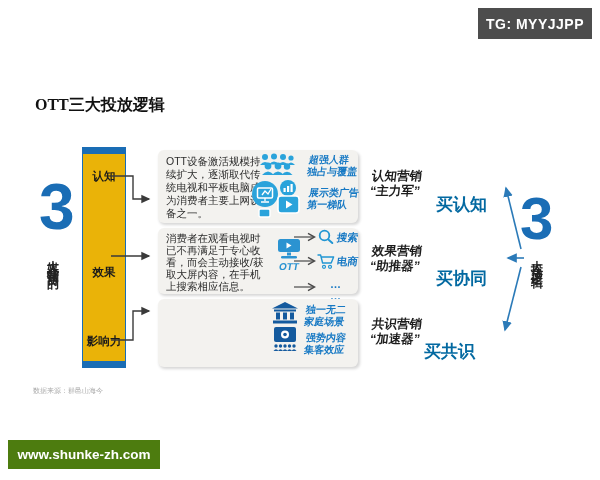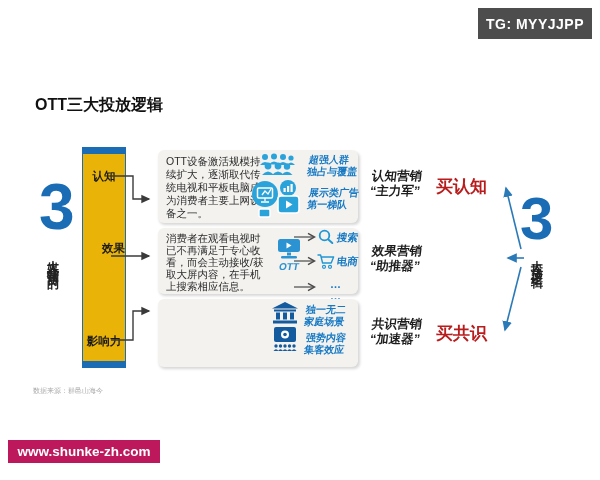--- a/index.html
+++ b/index.html
@@ -3,40 +3,40 @@
 <meta charset="utf-8">
 <style>
   html,body{margin:0;padding:0;}
   body{font-family:"Liberation Sans",sans-serif;background:#fff;}
   .slide{position:relative;width:600px;height:480px;background:#fff;overflow:hidden;}
 
   .tg-badge{position:absolute;left:478px;top:8px;width:114px;height:31px;background:#4d4d4d;
     color:#fff;font-size:14px;font-weight:bold;display:flex;align-items:center;justify-content:center;
     letter-spacing:.5px;}
 
-  .title{position:absolute;left:35px;top:95px;font-size:16px;font-weight:bold;color:#111;}
+  .title{position:absolute;left:35px;top:95px;font-size:16px;font-weight:bold;color:#111;font-family:Liberation Serif, serif;}
 
   .big-num{position:absolute;font-size:64px;font-weight:800;color:#1a6db5;line-height:.85;}
   .big-num.left{left:39px;top:180px;}
   .big-num.right{left:520px;top:193px;font-size:60px;}
 
   .vtext{position:absolute;writing-mode:vertical-rl;text-orientation:upright;
     font-weight:bold;color:#222;font-size:12px;letter-spacing:3px;line-height:1;}
   .vtext.left{left:47px;top:250px;}
   .vtext.right{left:531px;top:250px;letter-spacing:4px;}
 
   .stage-bar{position:absolute;left:82px;top:147px;width:44px;height:221px;background:#eab308;
     border:1.5px solid #1a6db5;box-sizing:border-box;}
   .stage-bar .cap{position:absolute;left:0;width:100%;height:6px;background:#1a6db5;}
   .stage-bar .cap.top{top:0;}
   .stage-bar .cap.bottom{bottom:0;}
   .stage{position:absolute;width:100%;text-align:center;font-size:11.5px;font-weight:bold;
     color:#1a1a1a;line-height:1.2;}
   .stage.s0{top:22px;}
-  .stage.s1{top:94px;text-align:right;}
+  .stage.s1{top:118px;}
   .stage.s2{top:187px;}
 
   .panel{position:absolute;left:158px;width:200px;background:#f3f2ef;border-radius:6px;
     box-shadow:1.5px 2px 3px rgba(0,0,0,.16);}
   .panel.p0{top:150px;height:73px;}
   .panel.p1{top:228px;height:66px;}
   .panel.p2{top:299px;height:68px;}
   .desc{position:absolute;left:8px;top:5px;width:99px;font-size:10.5px;line-height:13px;
     color:#2c2c2c;letter-spacing:0;}
   .p1 .desc{top:4px;line-height:12px;}
@@ -47,29 +47,29 @@
 
   .ott-label{position:absolute;font-size:10px;font-weight:bold;color:#2b93d1;
     transform:skewX(-10deg);}
 
   .target-label{position:absolute;font-size:10.5px;font-weight:bold;color:#1779c4;
     transform:skewX(-8deg);}
   .dots{position:absolute;font-size:11px;font-weight:bold;color:#1779c4;letter-spacing:1px;}
 
   .result{position:absolute;font-size:12.5px;font-weight:bold;color:#1c1c1c;line-height:14.5px;
     transform:skewX(-7deg);}
-  .buy{position:absolute;font-size:17px;font-weight:800;color:#b91c1c;}
+  .buy{position:absolute;font-size:17px;font-weight:800;color:#0369a1;margin-top:18px;}
 
   .overlay{position:absolute;left:0;top:0;z-index:6;pointer-events:none;}
 
   .source-note{position:absolute;left:33px;top:386px;font-size:7px;color:#aaa;}
   .logo{position:absolute;left:533px;top:372px;font-size:17px;font-weight:bold;color:#17305e;}
   .logo .sup{font-size:12px;font-weight:bold;font-style:italic;color:#6fcdf1;
     vertical-align:6px;margin-left:1px;}
-  .site-box{position:absolute;left:8px;top:440px;width:152px;height:23px;background:#be185d;
+  .site-box{position:absolute;left:8px;top:440px;width:152px;height:29px;background:#4d7c0f;
     color:#fff;font-size:13.5px;font-weight:bold;display:flex;align-items:center;justify-content:center;}
 </style>
 </head>
 <body>
 
 <div class="slide">
 
   <div class="tg-badge">TG: MYYJJPP</div>
 
   <div class="title">OTT三大投放逻辑</div>
@@ -194,26 +194,27 @@
   <div class="result" style="left:371px;top:169px">
     <div>认知营销</div>
     <div>“主力军”</div>
   </div>
   <div class="buy" style="left:436px;top:175px">买认知</div>
 
   <div class="result" style="left:371px;top:244px">
     <div>效果营销</div>
     <div>“助推器”</div>
   </div>
+  <div class="buy" style="left:436px;top:249px">买协同</div>
 
   <div class="result" style="left:371px;top:317px">
     <div>共识营销</div>
     <div>“加速器”</div>
   </div>
-  <div class="buy" style="left:436px;top:322px">买共识</div>
+  <div class="buy" style="left:424px;top:322px">买共识</div>
 
   <div class="big-num right">3</div>
   <div class="vtext right">大投放逻辑</div>
 
   <svg class="overlay" width="600" height="480" viewBox="0 0 600 480">
     <defs>
       <marker id="mDark" markerWidth="7" markerHeight="7" refX="5.5" refY="3.5" orient="auto">
         <path d="M0,0.5 L6.5,3.5 L0,6.5 z" fill="#3a3a3a"></path>
       </marker>
       <marker id="mBlue" markerWidth="7" markerHeight="7" refX="5.5" refY="3.5" orient="auto">

